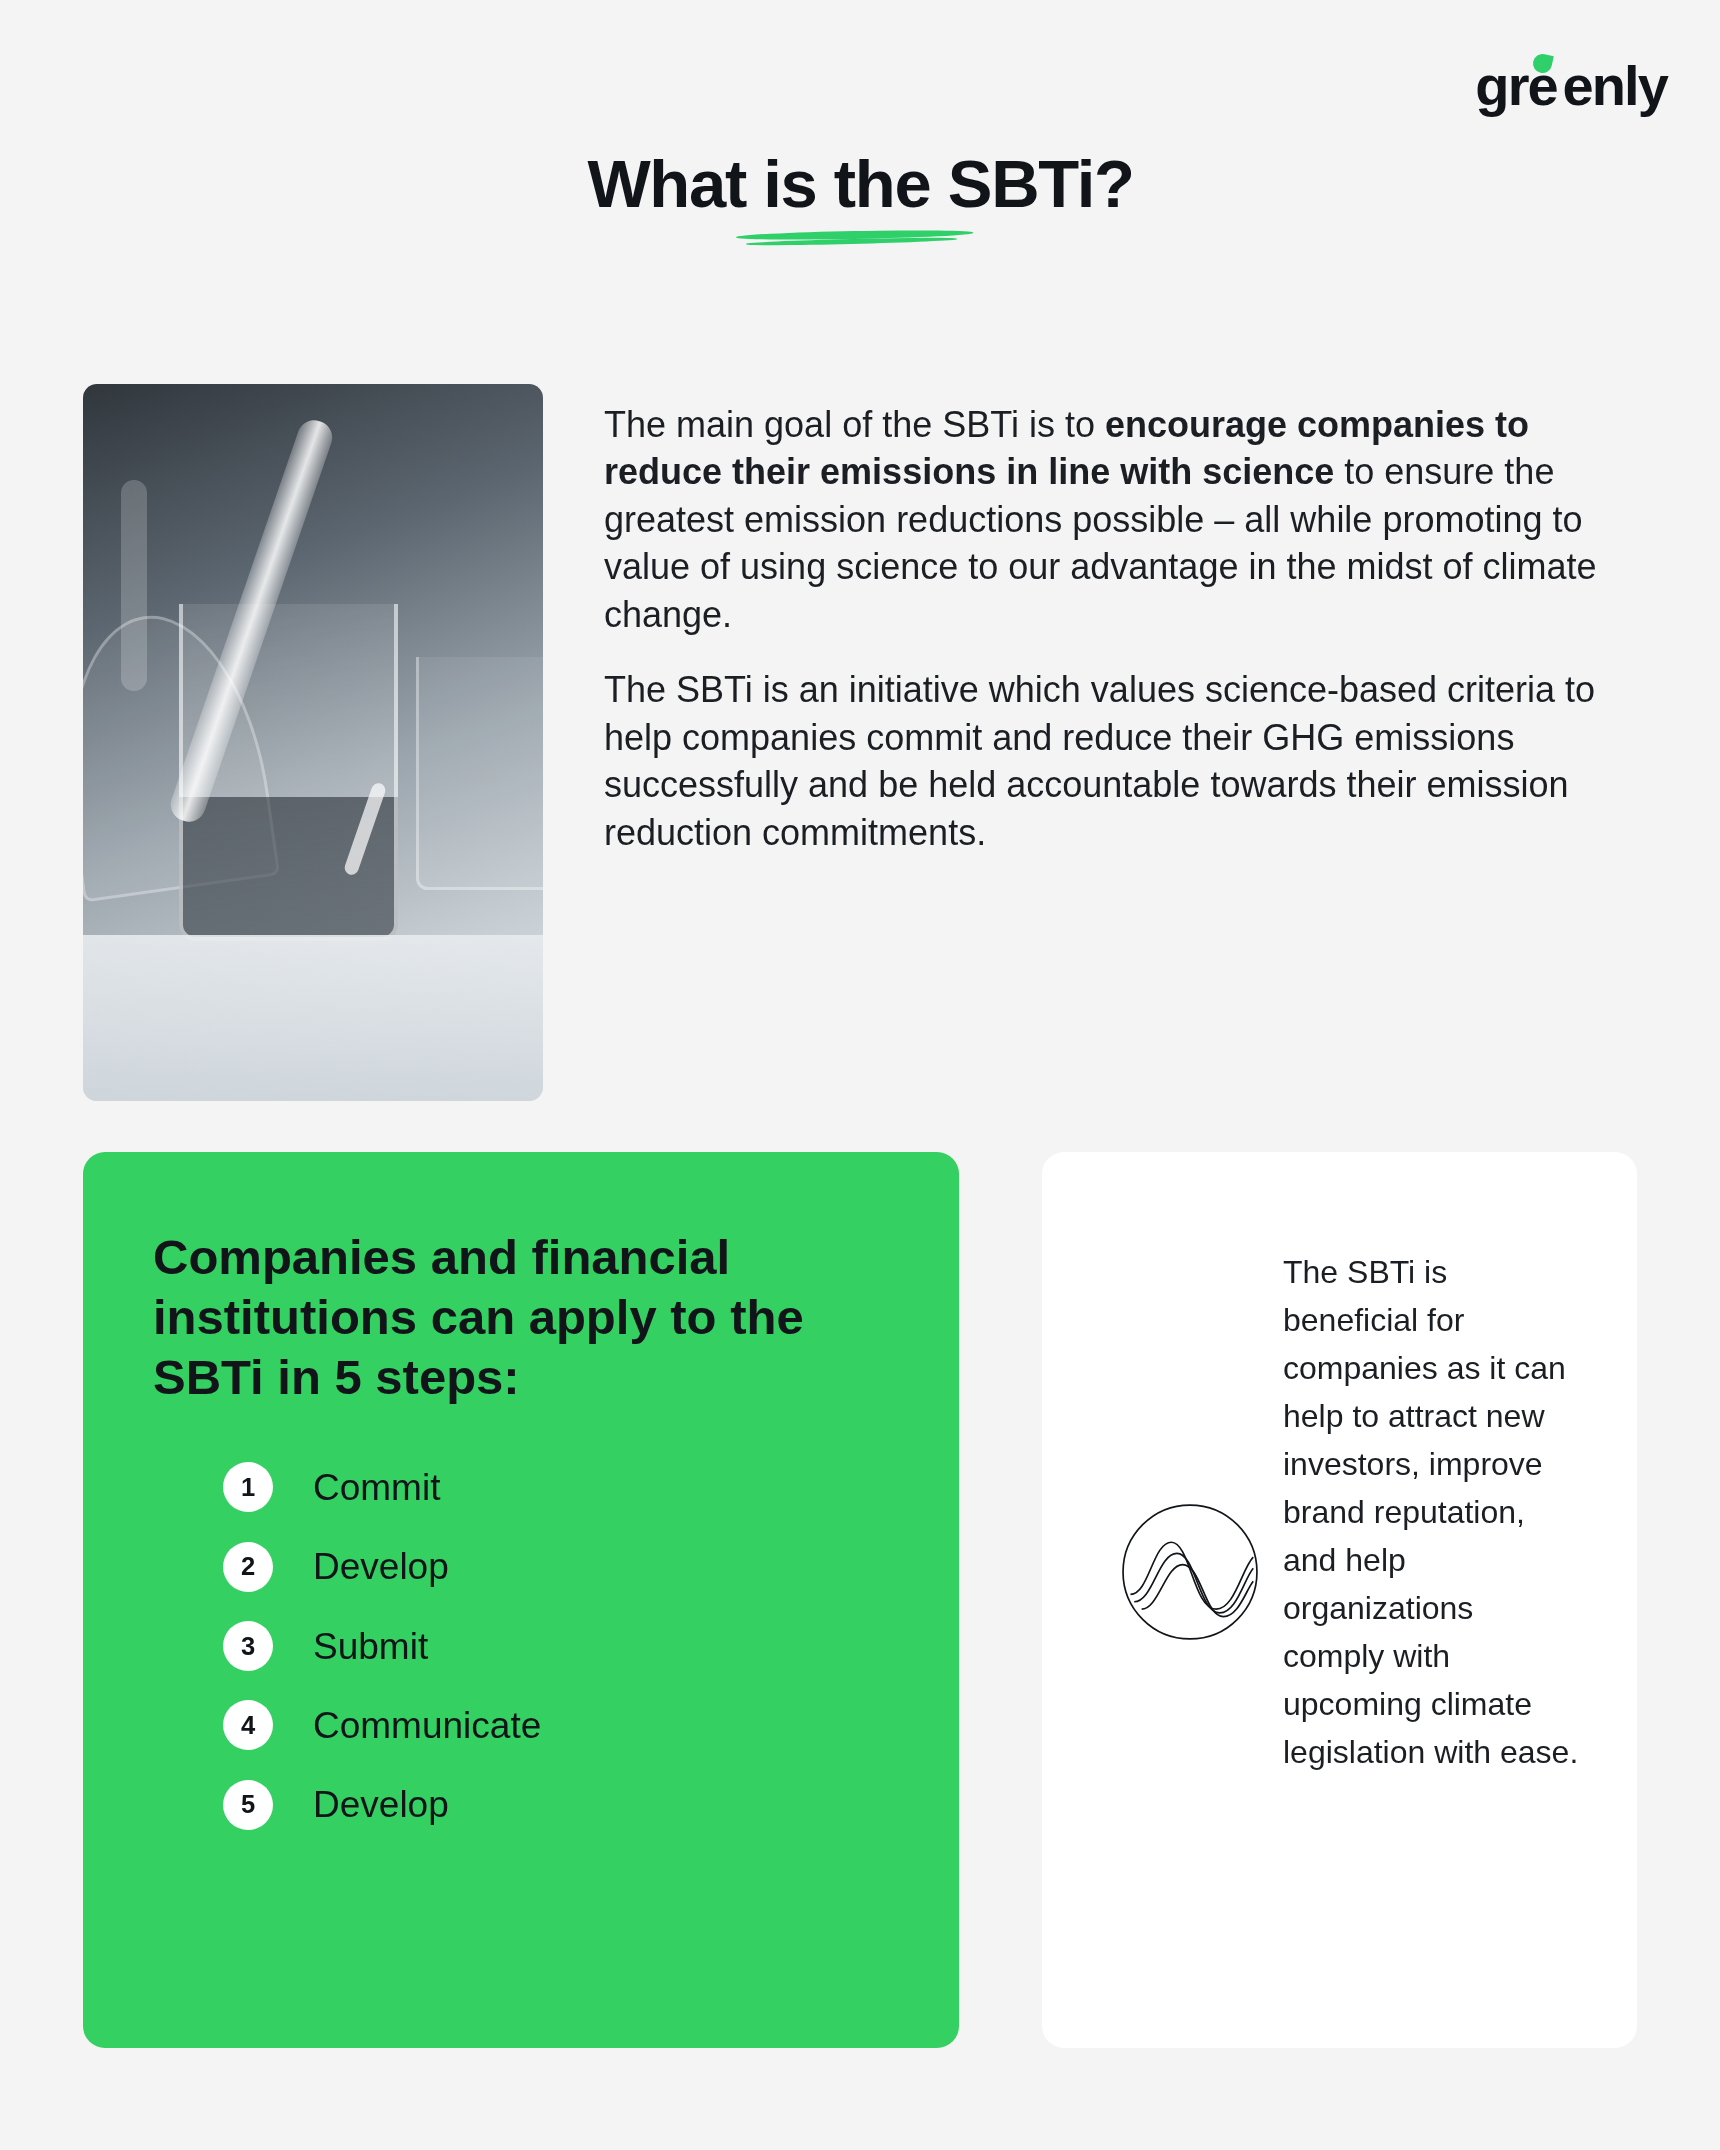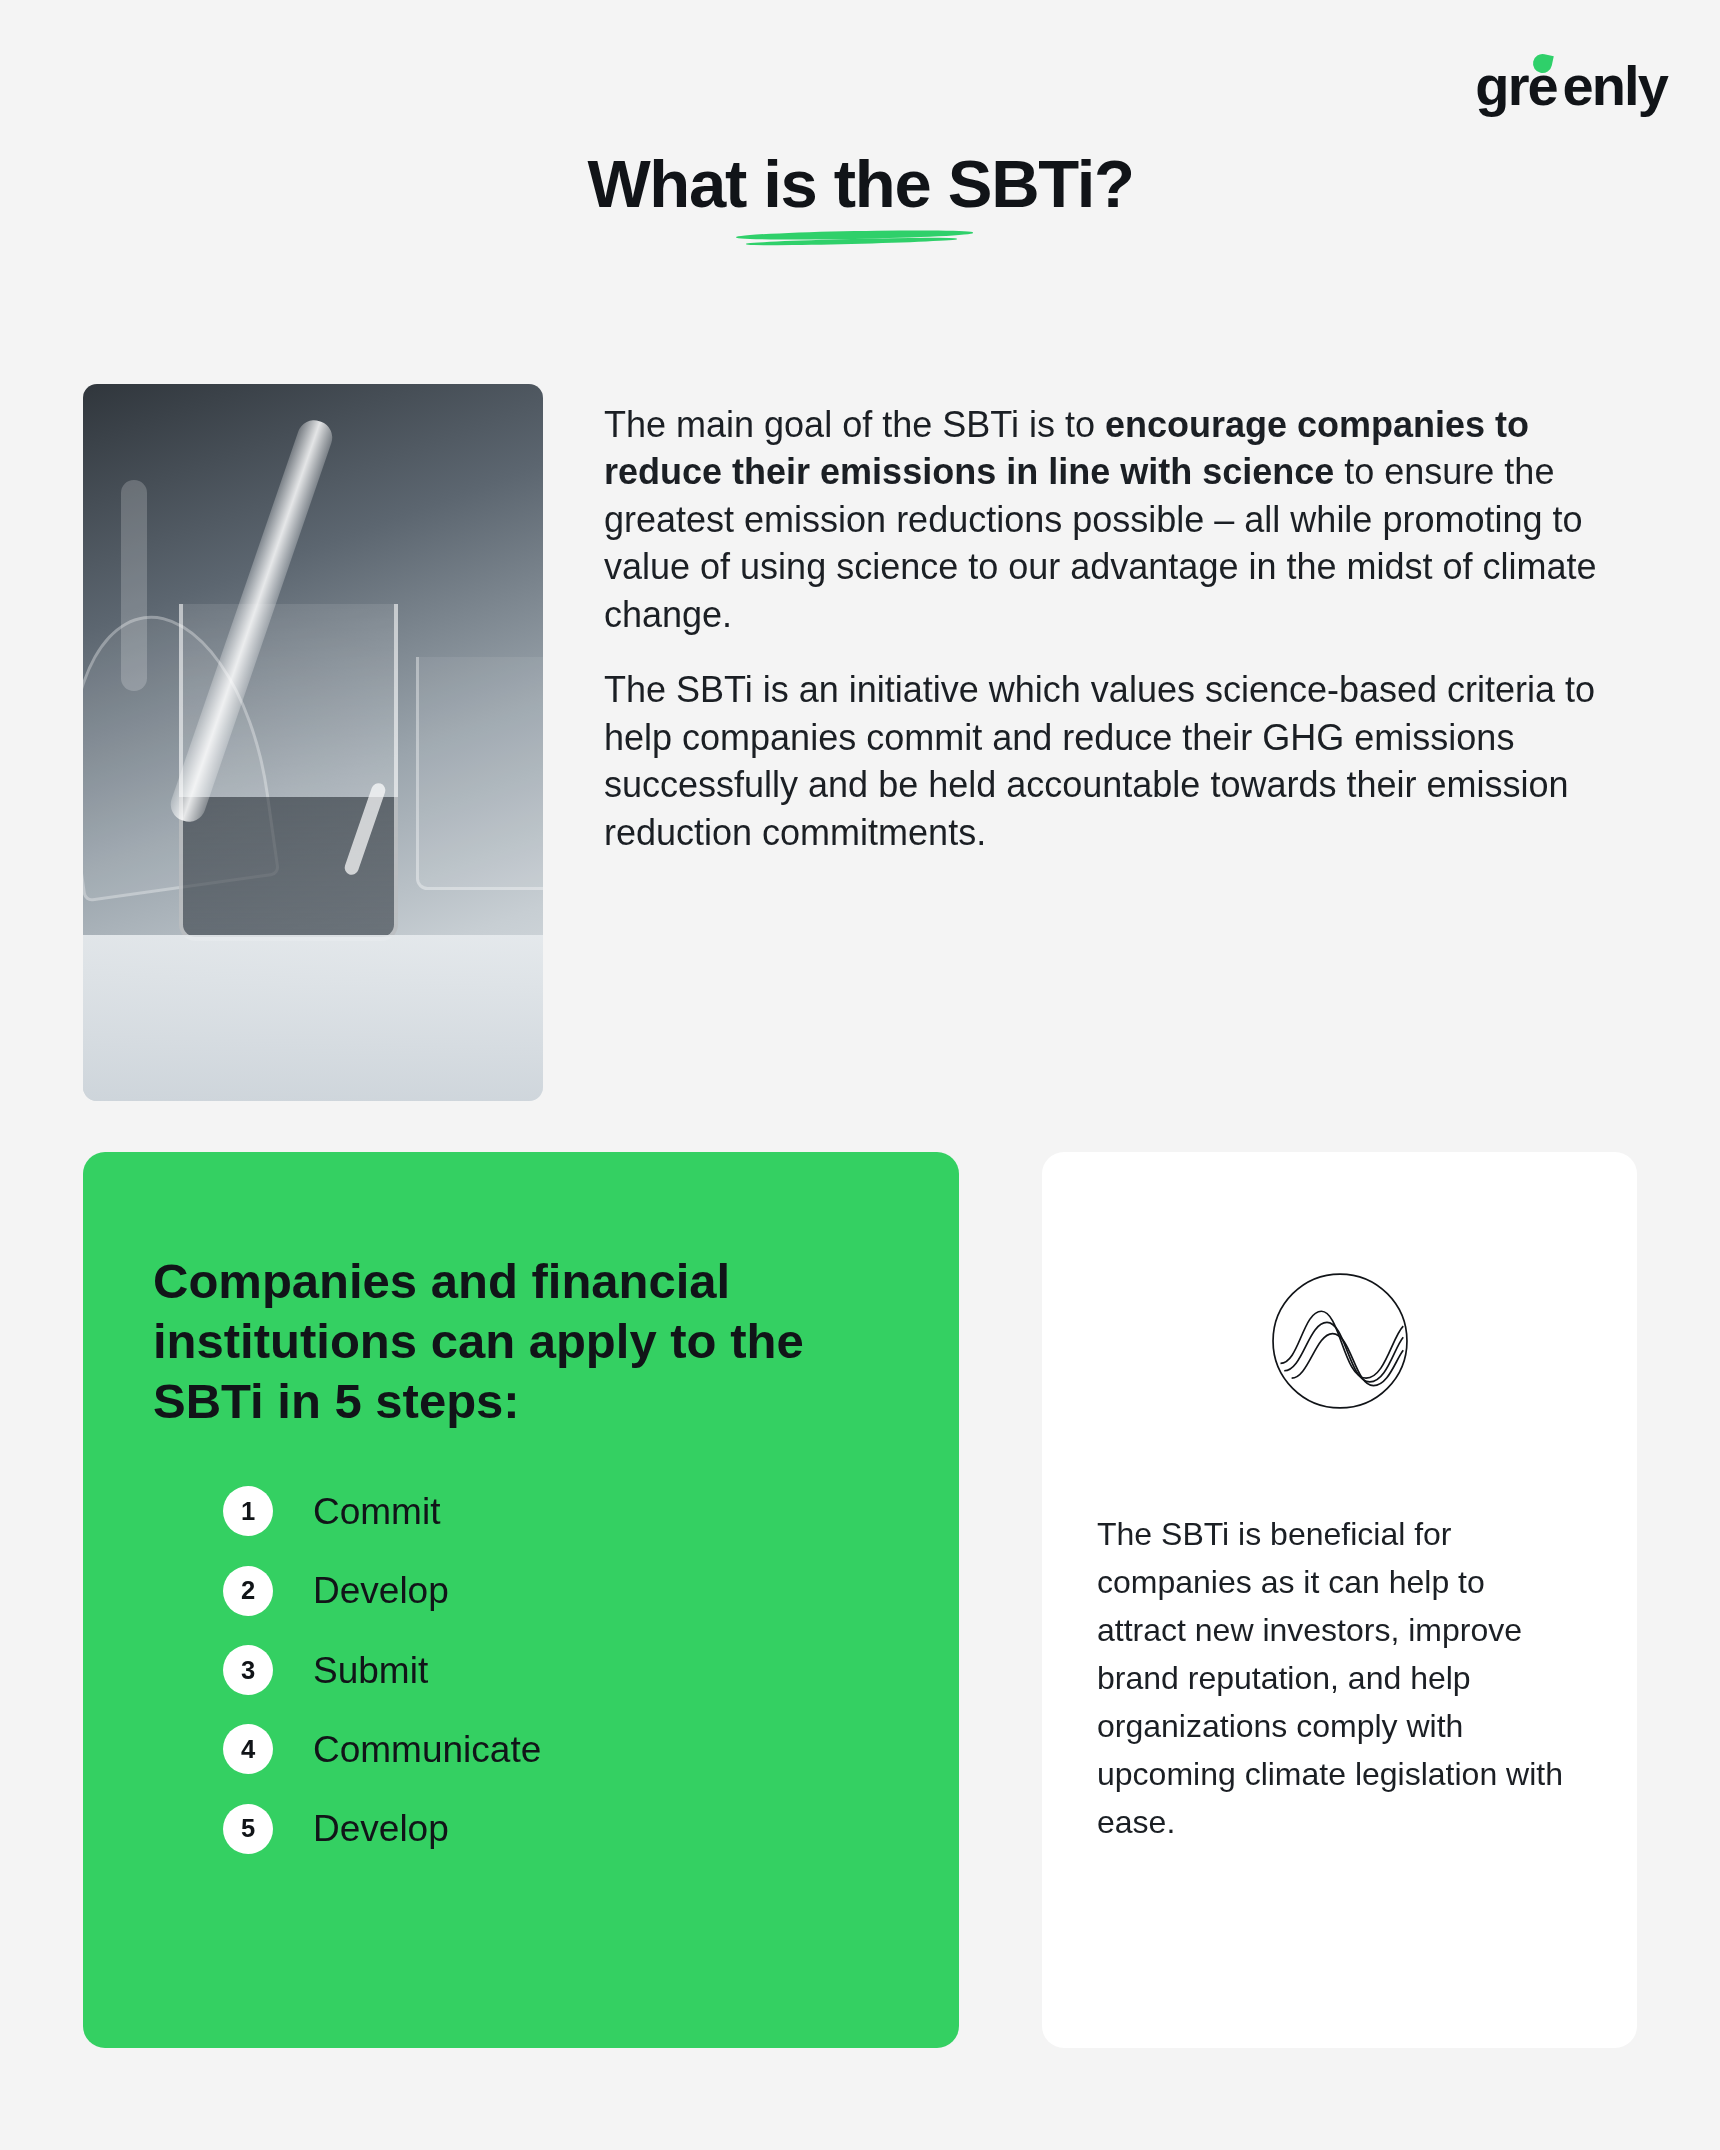--- a/index.html
+++ b/index.html
@@ -206,21 +206,21 @@
     width: 1554px;
     display: flex;
     gap: 83px;
     align-items: flex-start;
   }
   .steps-card {
     width: 876px;
     min-height: 896px;
     background: #34d062;
     border-radius: 22px;
-    padding: 100px 70px 77px 70px;
+    padding: 76px 70px 77px 70px;
     box-sizing: border-box;
   }
   .steps-title {
     font-size: 49px;
     font-weight: 700;
     line-height: 1.22;
     margin: 0 0 55px 0;
     color: #111418;
     max-width: 653px;
   }
@@ -256,21 +256,21 @@
   }
 
   .benefit-card {
     width: 595px;
     min-height: 896px;
     background: #ffffff;
     border-radius: 22px;
     padding: 96px 55px 77px 55px;
     box-sizing: border-box;
     display: flex;
-    flex-direction: column;
+    flex-direction: row;
     align-items: center;
   }
   .benefit-icon {
     width: 186px;
     height: 186px;
     margin-bottom: 76px;
   }
   .benefit-text {
     font-size: 32px;
     line-height: 1.5;

